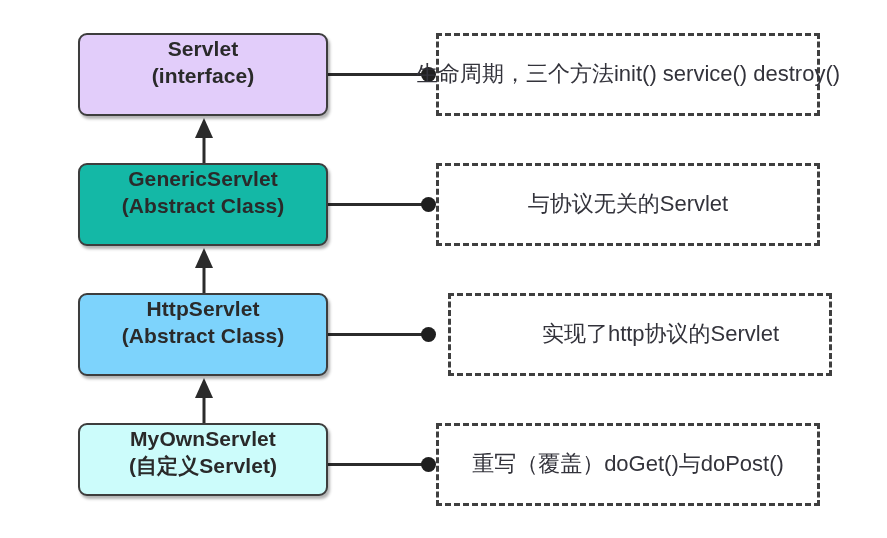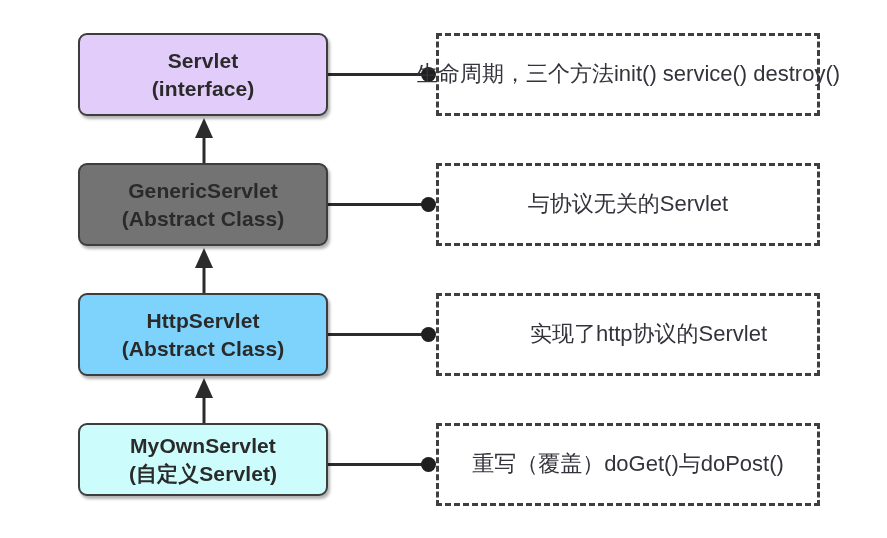--- a/index.html
+++ b/index.html
@@ -21,21 +21,21 @@
   
   .class-box {
     position: absolute;
     box-sizing: border-box;
     border: 2px solid #3d3d3d;
     border-radius: 9px;
     box-shadow: 2px 3px 3px rgba(0,0,0,0.30);
     display: flex;
     flex-direction: column;
     align-items: center;
-    justify-content: center;
+    justify-content: flex-start;
     text-align: center;
     color: #2a2a2a;
     font-weight: bold;
     font-size: 21px;
     line-height: 1.30;
     letter-spacing: 0.1px;
   }
   .class-box .ln { display: block; white-space: nowrap; }
 
   
@@ -111,21 +111,21 @@
   <div class="ball" style="left:421px; top:327px;"></div>
 
   <div class="h-line" style="left:327px; top:463px; width:103px;"></div>
   <div class="ball" style="left:421px; top:457px;"></div>
 
   <div class="class-box" style="left:78px; top:33px; width:250px; height:83px; background:#e2cdfa;">
     <span class="ln">Servlet</span>
     <span class="ln">(interface)</span>
   </div>
 
-  <div class="class-box" style="left:78px; top:163px; width:250px; height:83px; background:#737373;">
+  <div class="class-box" style="left:78px; top:163px; width:250px; height:83px; background:#14b8a6;">
     <span class="ln">GenericServlet</span>
     <span class="ln">(Abstract Class)</span>
   </div>
 
   <div class="class-box" style="left:78px; top:293px; width:250px; height:83px; background:#7dd3fc;">
     <span class="ln">HttpServlet</span>
     <span class="ln">(Abstract Class)</span>
   </div>
 
   <div class="class-box" style="left:78px; top:423px; width:250px; height:73px; background:#ccfcfb;">
@@ -135,21 +135,21 @@
 
   <div class="note-box" style="left:436px; top:33px; width:384px; height:83px;">
     <span class="ln">生命周期，三个方法</span>
     <span class="ln">init() service() destroy()</span>
   </div>
 
   <div class="note-box" style="left:436px; top:163px; width:384px; height:83px;">
     <span class="ln">与协议无关的Servlet</span>
   </div>
 
-  <div class="note-box" style="left:436px; top:293px; width:384px; height:83px;padding-left:41px;">
+  <div class="note-box" style="left:448px; top:293px; width:384px; height:83px;padding-left:41px;">
     <span class="ln">实现了http协议的Servlet</span>
   </div>
 
   <div class="note-box" style="left:436px; top:423px; width:384px; height:83px;">
     <span class="ln">重写（覆盖）</span>
     <span class="ln">doGet()与doPost()</span>
   </div>
 
 </div>
 

